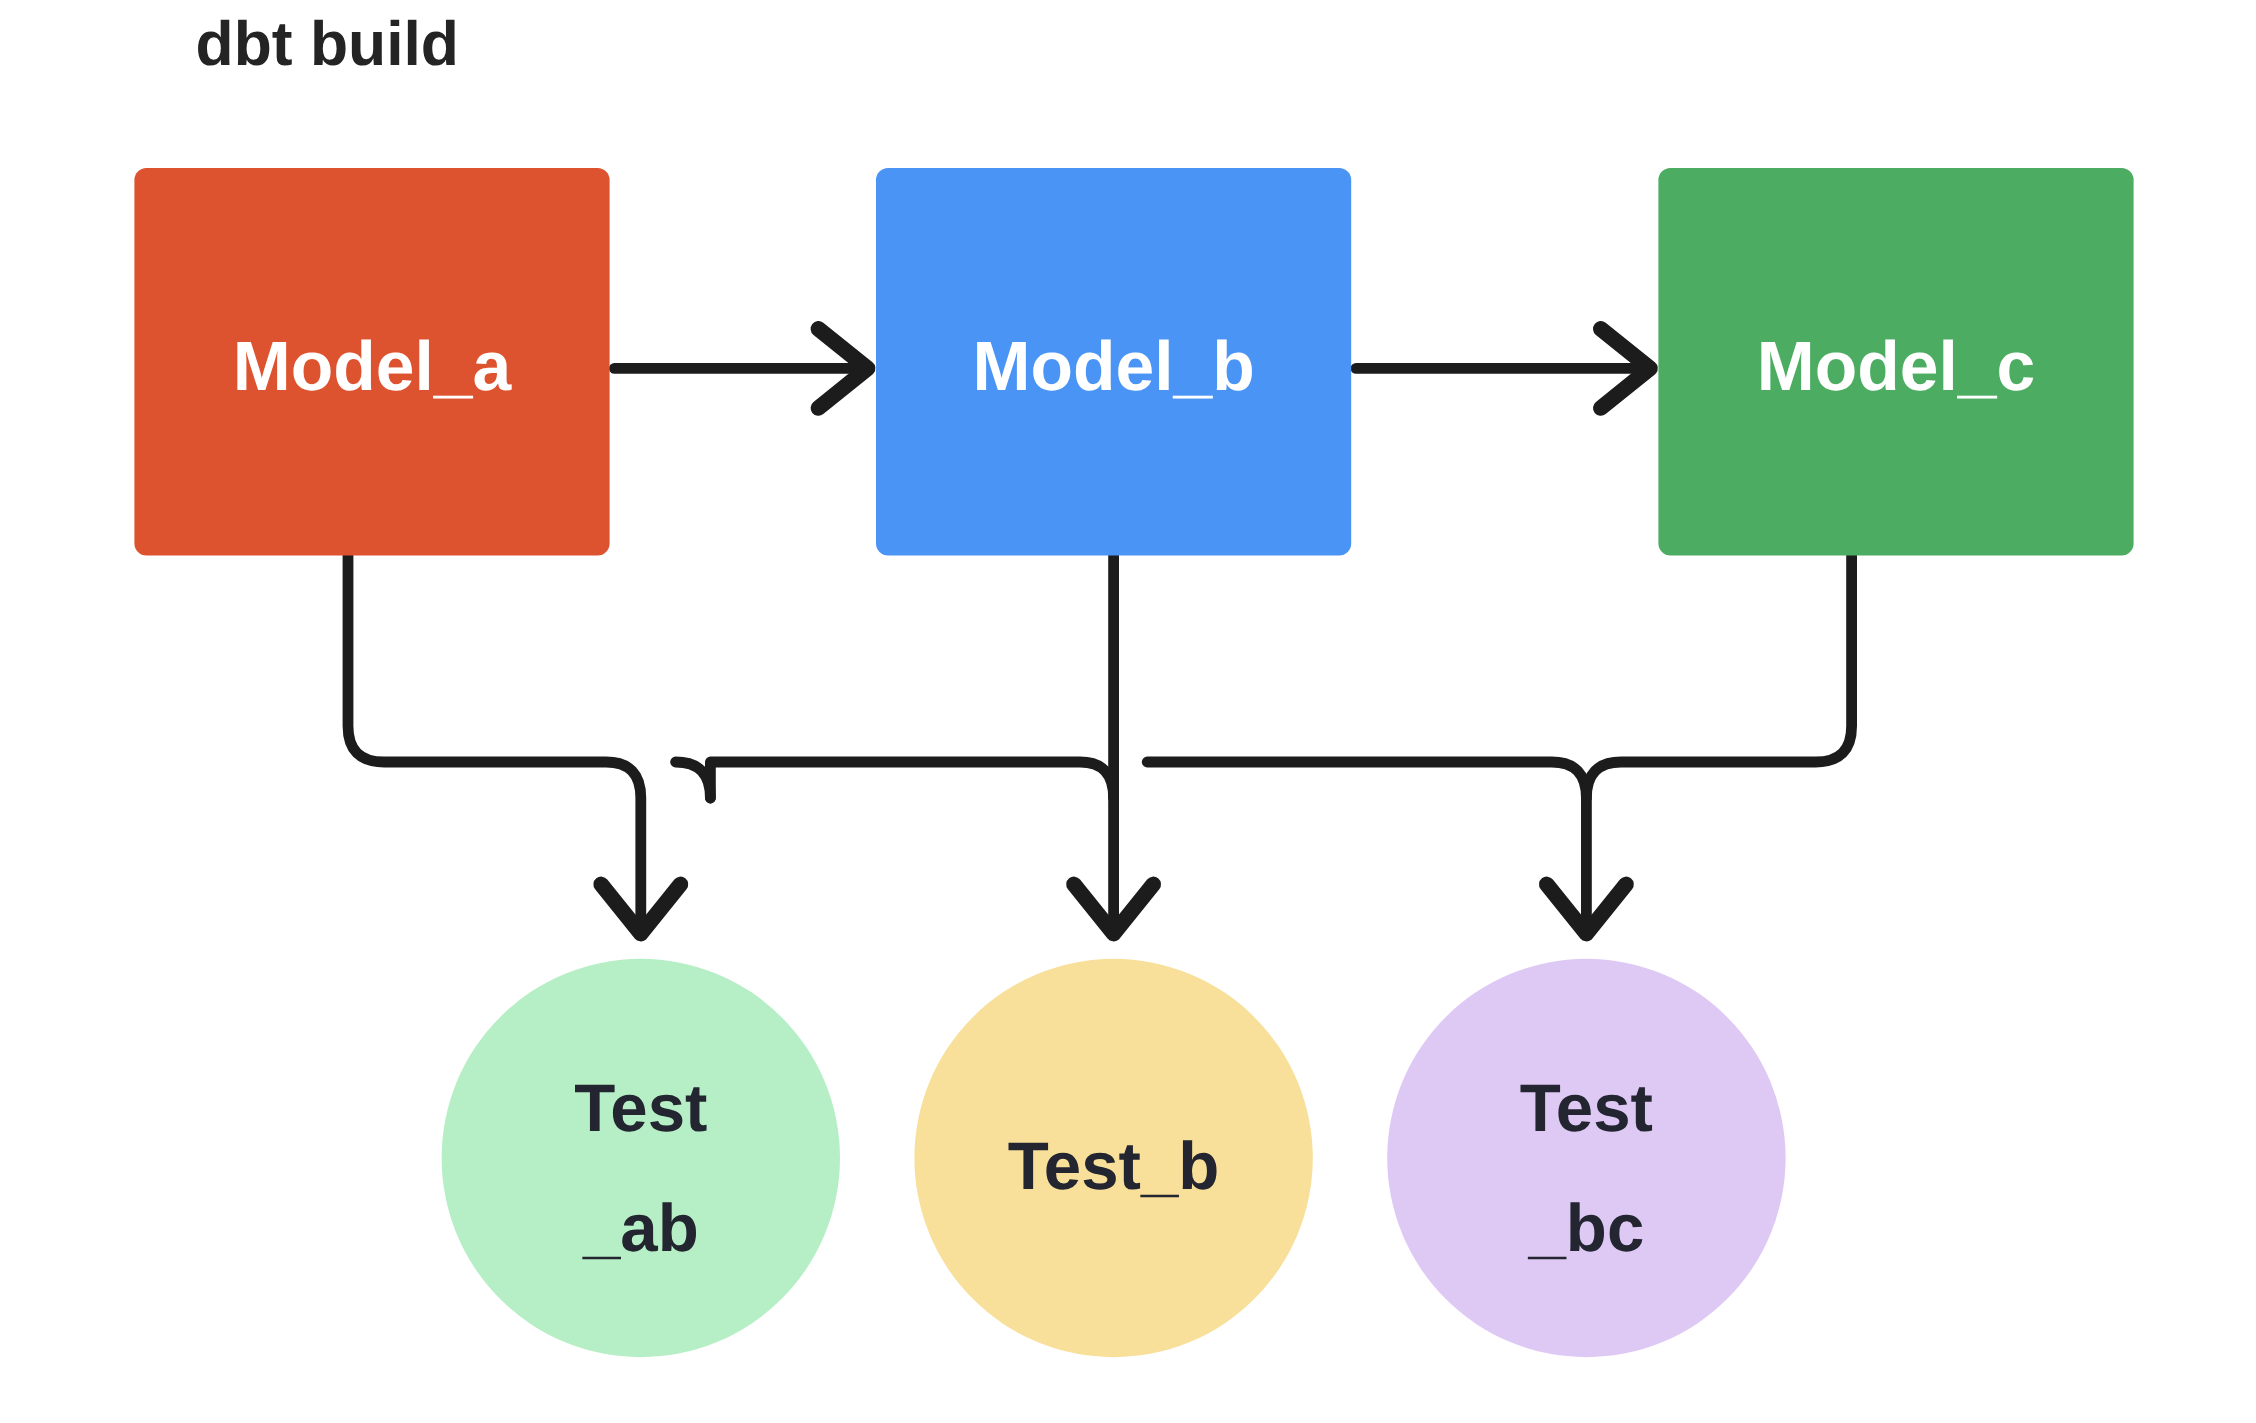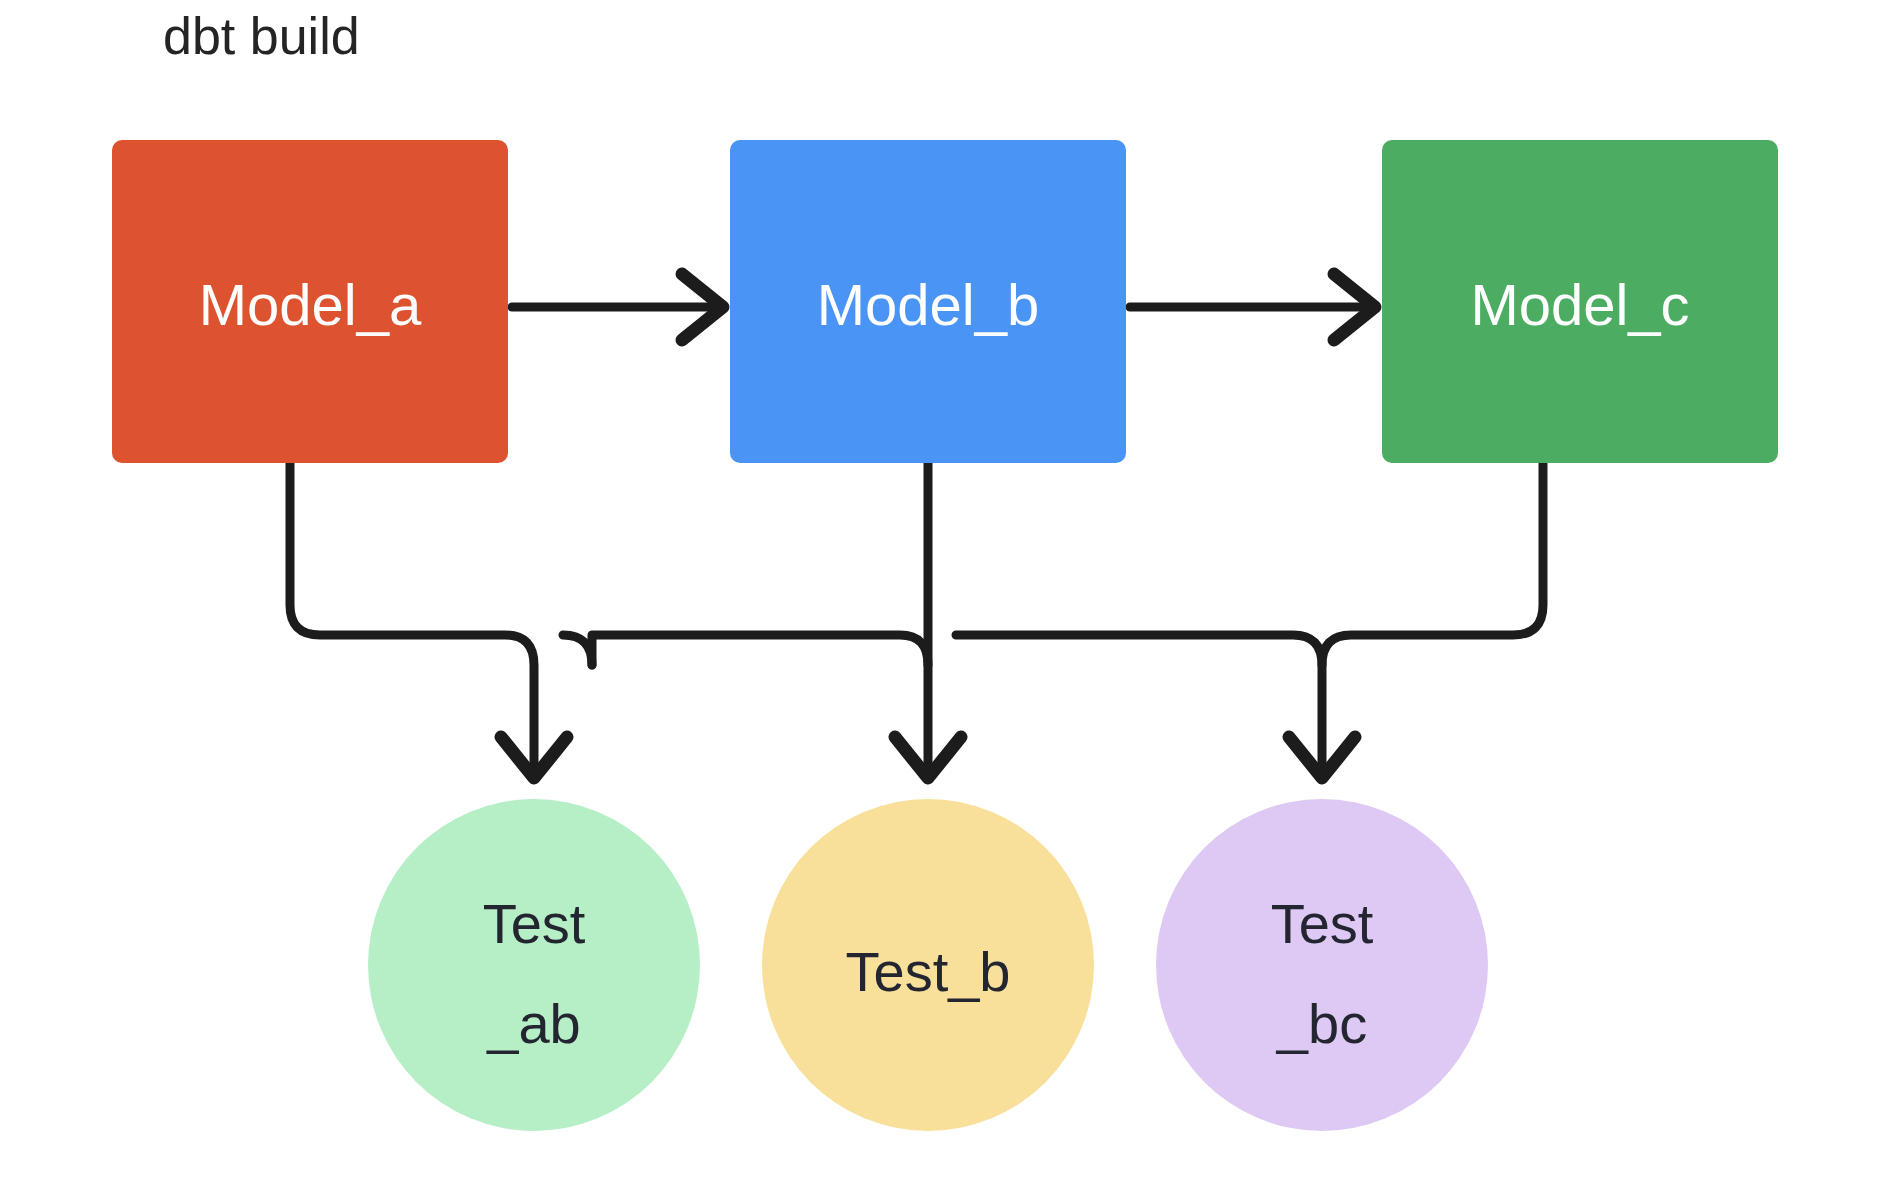--- a/index.html
+++ b/index.html
@@ -11,20 +11,21 @@
     width: 1880px;
     height: 1186px;
     font-family: "Liberation Sans", sans-serif;
     overflow: hidden;
   }
   #diagram-root {
     position: relative;
     width: 1880px;
     height: 899px;
     background: #ffffff;
+    font-weight: bold;
   }
   svg.canvas {
     position: absolute;
     top: 0;
     left: 0;
     width: 1880px;
     height: 1186px;
     display: block;
   }
   .node-label {

